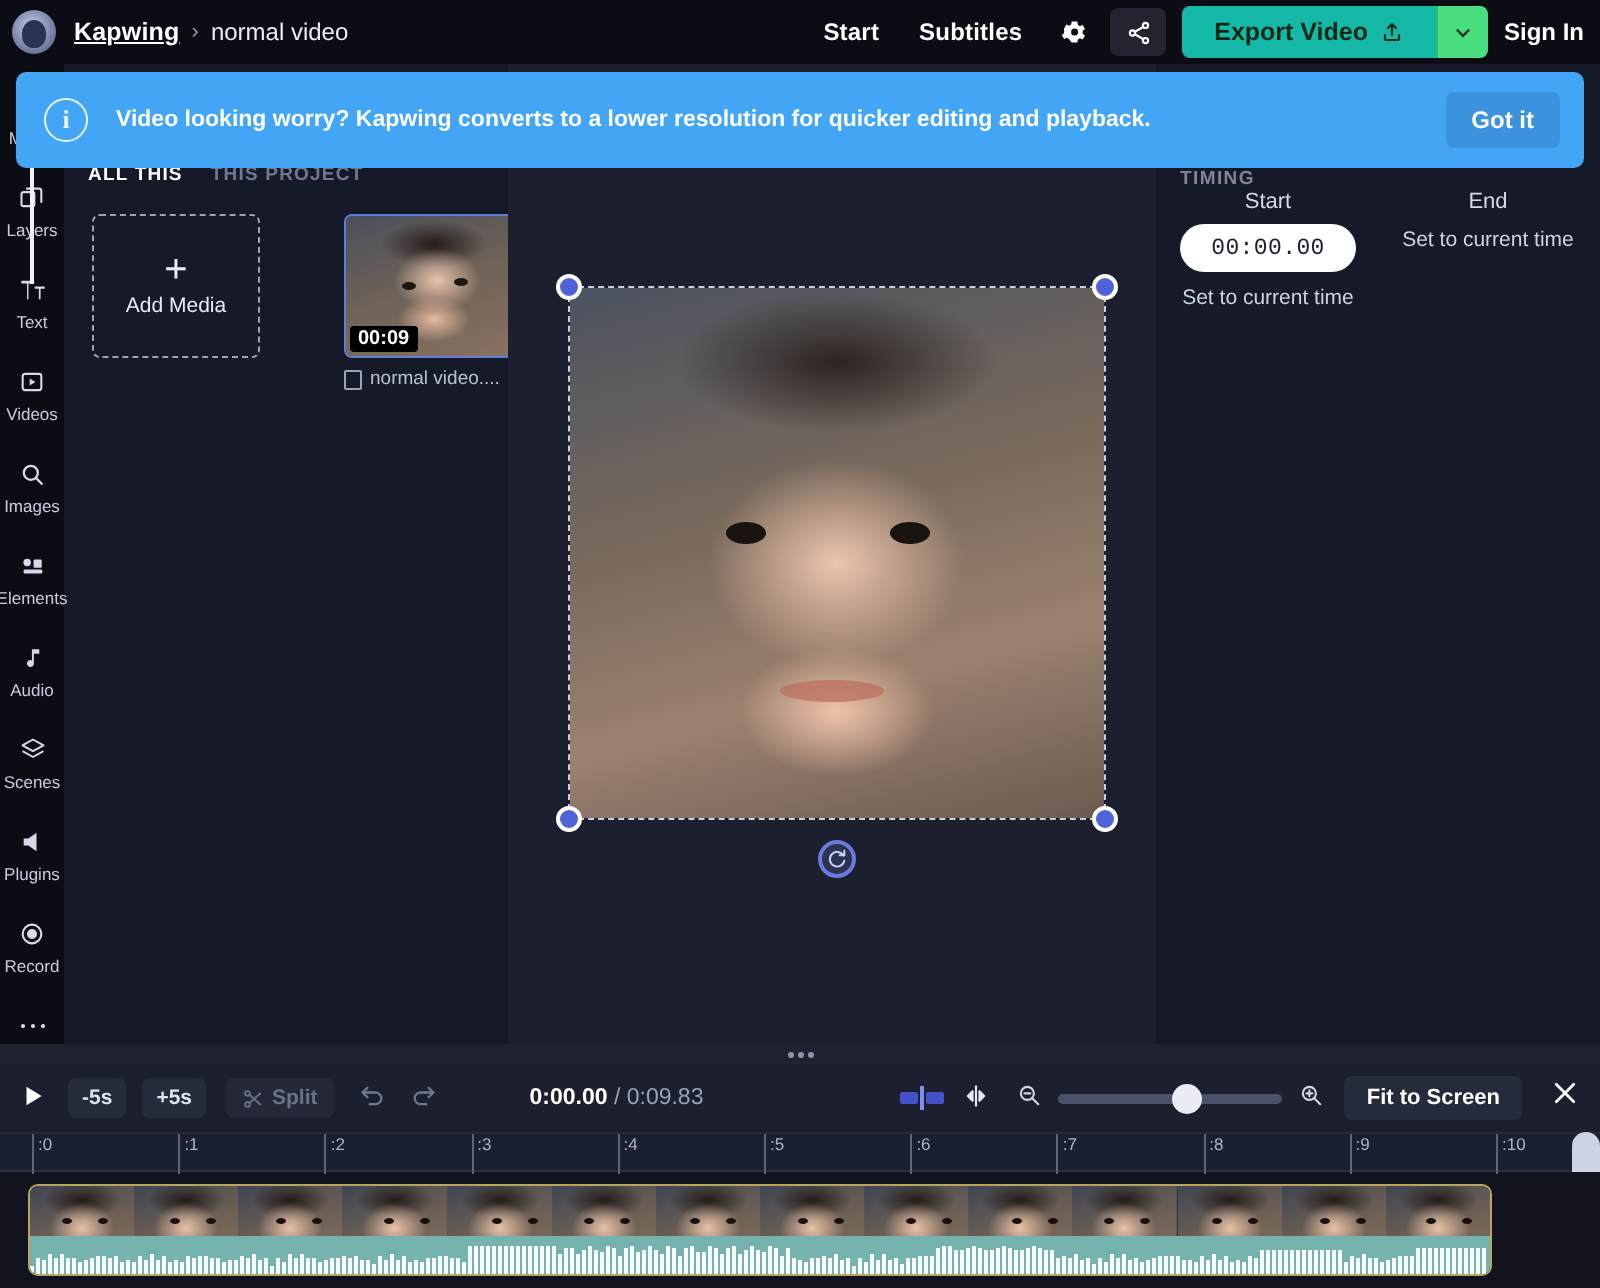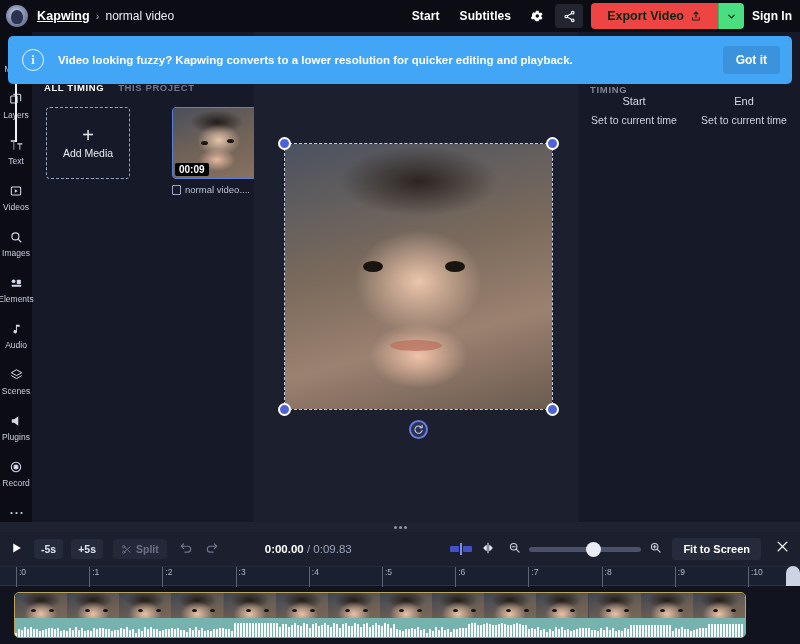--- a/index.html
+++ b/index.html
@@ -37,21 +37,21 @@
     color: #ffffff; font-size: 12px; font-weight: bold; padding: 5px 10px;
     letter-spacing: .1px;
   }
   .icon-btn {
     width: 28px; height: 24px; display: flex; align-items: center; justify-content: center;
     color: #fff; border-radius: 4px; margin: 0 2px;
   }
   .icon-btn.shaded { background: #22252f; }
   .export-group { display: flex; align-items: center; margin: 0 8px 0 6px; }
   .export-btn {
-    background: #ef4444; color: #062915; font-size: 12.5px; font-weight: bold;
+    background: #14b8a6; color: #062915; font-size: 12.5px; font-weight: bold;
     height: 26px; display: flex; align-items: center; gap: 6px;
     padding: 0 16px; border-radius: 4px 0 0 4px;
   }
   .export-caret {
     background: #4ade80; color: #07301a; width: 26px; height: 26px;
     display: flex; align-items: center; justify-content: center;
     border-left: 1px solid #2fbb63; border-radius: 0 4px 4px 0; font-size: 10px;
   }
   .signin { color: #fff; font-size: 12px; font-weight: bold; margin-right: 8px; }
 
@@ -407,21 +407,21 @@
             <circle cx="12" cy="3" r="1.7"></circle>
             <circle cx="20" cy="3" r="1.7"></circle>
           </svg>
         </div>
       <div class="rail-label">More</div>
     </div>
   </div>
 
   <div class="media-panel">
     <div class="media-tabs">
-      <div class="mtab active">ALL TIMING</div>
+      <div class="mtab active">ALL THIS</div>
       <div class="mtab">THIS PROJECT</div>
     </div>
     <div class="media-grid">
       <div class="add-media">
         <div class="add-plus">+</div>
         <div class="add-label">Add Media</div>
       </div>
       <div class="media-item">
         <div class="media-thumb">
           <div class="face"></div>
@@ -454,33 +454,34 @@
           </svg>
       </div>
     </div>
   </div>
 
   <div class="right-panel">
     <div class="panel-head">TIMING</div>
     <div class="timing-row">
       <div class="timing-col">
         <div class="timing-label">Start</div>
+        <div class="timing-input">00:00.00</div>
         <div class="timing-sub">Set to current time</div>
       </div>
       <div class="timing-col">
         <div class="timing-label">End</div>
         <div class="timing-sub">Set to current time</div>
       </div>
     </div>
   </div>
 
   <div class="banner">
     <div class="banner-ico">i</div>
     <div class="banner-text">
-      <div>Video looking fuzzy? Kapwing converts to a lower resolution for quicker editing and playback.</div>
+      <div>Video looking worry? Kapwing converts to a lower resolution for quicker editing and playback.</div>
     </div>
     <div class="banner-spacer"></div>
     <div class="gotit">Got it</div>
   </div>
 
   <div class="grip">
     <div class="grip-dots">
         <i></i>
         <i></i>
         <i></i>

